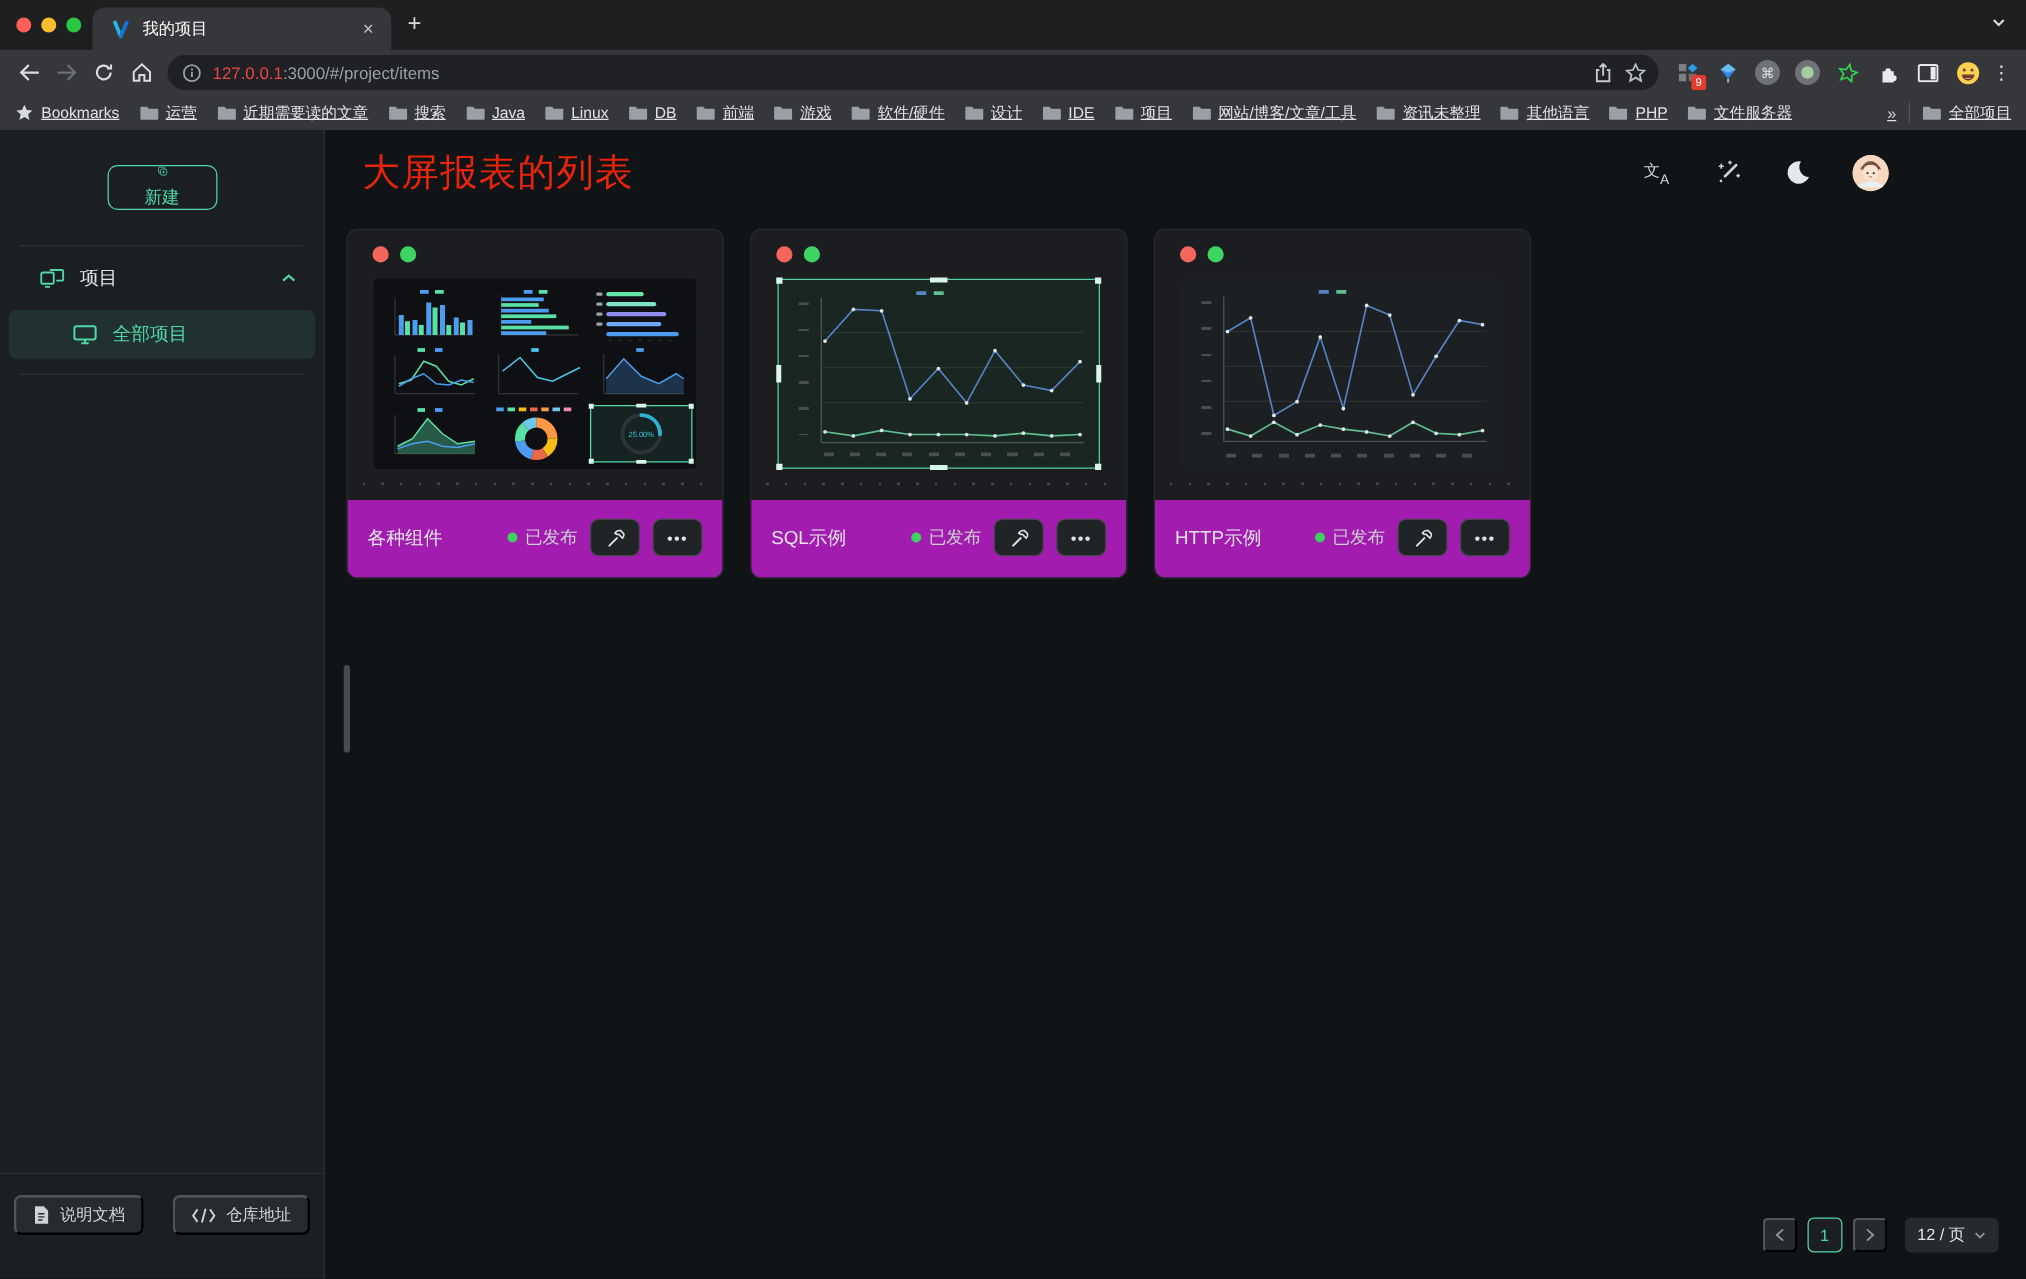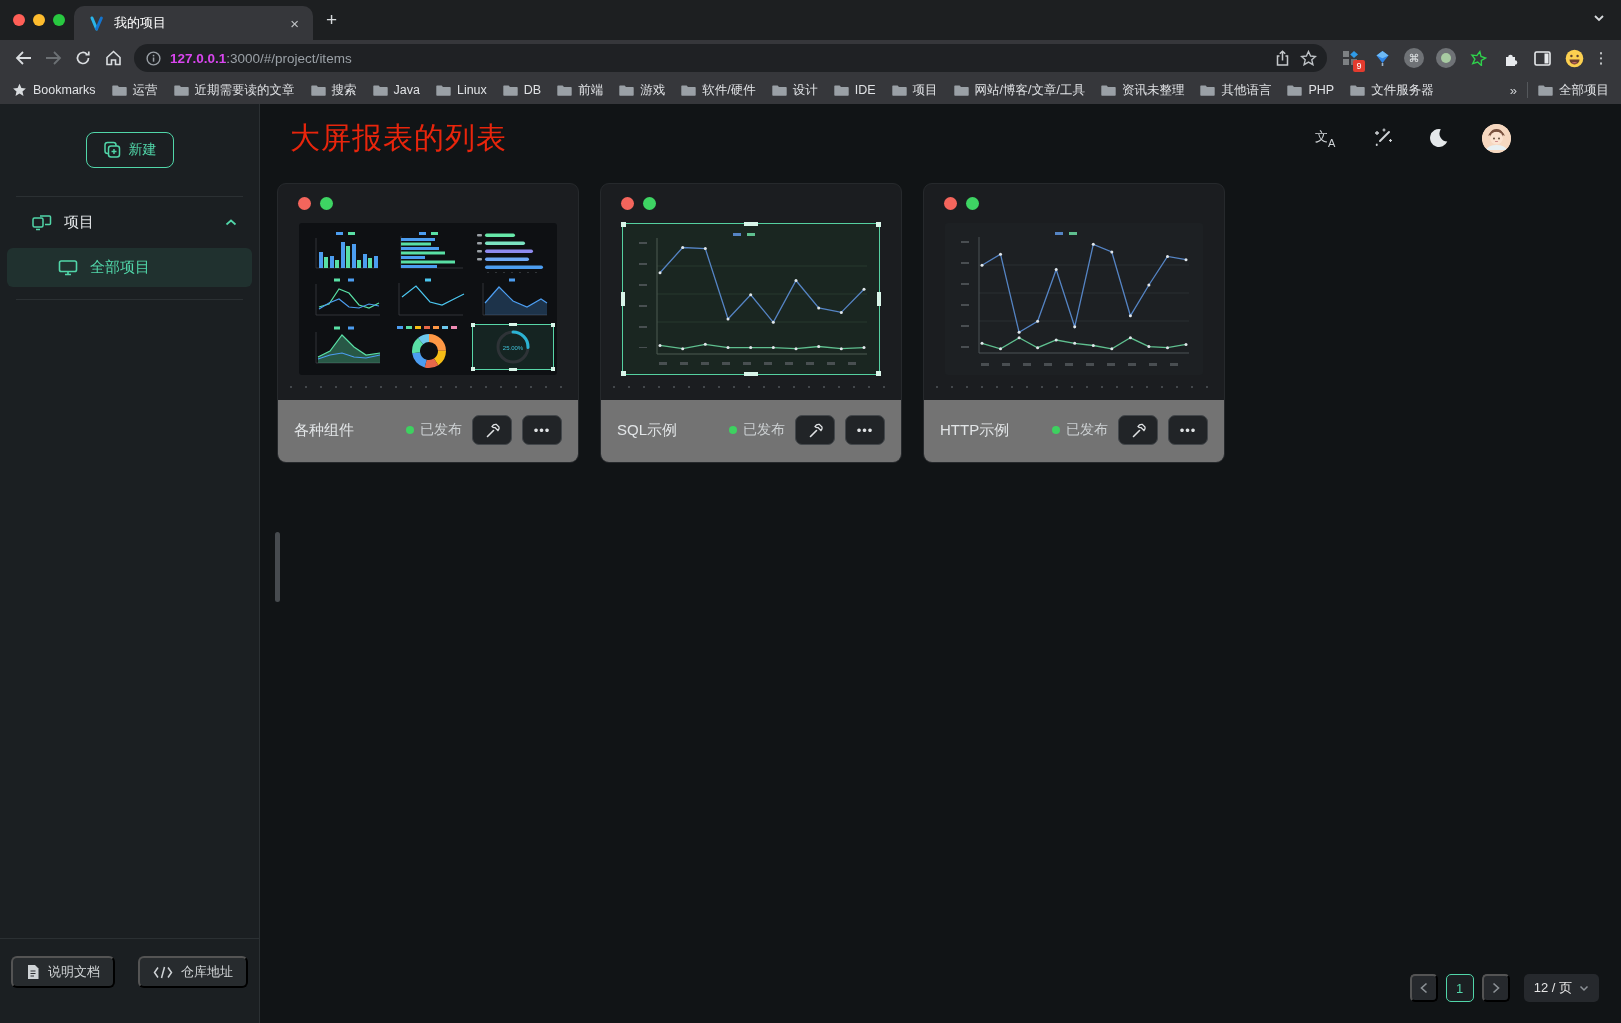--- a/index.html
+++ b/index.html
@@ -15,38 +15,38 @@
   .tab { position:absolute; left:74px; top:6px; width:239px; height:34px; background:#36373b; border-radius:10px 10px 0 0; display:flex; align-items:center; gap:9px; padding:0 10px 0 14px; }
   .tab-title { flex:1; font-size:13px; color:#ffffff; white-space:nowrap; overflow:hidden; }
   .tab-close { color:#c0c3c6; font-size:15px; cursor:default; padding:0 4px; }
   .newtab-btn { position:absolute; left:326px; top:10px; color:#d7dadd; font-size:19px; line-height:19px; }
   .tabstrip-chevron { position:absolute; right:16px; top:14px; }
 
   .toolbar { height:36px; background:#36373b; display:flex; align-items:center; padding:0 8px; }
   .nav-ic { width:30px; height:30px; display:flex; align-items:center; justify-content:center; border-radius:50%; flex:none; }
   .urlbar { flex:1; height:28px; background:#1f2124; border-radius:14px; margin:0 8px 0 6px; display:flex; align-items:center; padding:0 6px 0 12px; min-width:0; }
   .url-text { font-size:13.5px; color:#9aa0a6; margin-left:9px; white-space:nowrap; flex:1; overflow:hidden; }
-  .url-text b { color:#d946ef; font-weight:bold; }
+  .url-text b { color:#ef4444; font-weight:normal; }
   .urlbar .nav-ic { width:26px; height:26px; }
   .ext-cluster { display:flex; align-items:center; gap:2px; }
   .ext-ic { width:30px; height:30px; display:flex; align-items:center; justify-content:center; position:relative; flex:none; }
   .ext-badge { position:absolute; right:0; bottom:1px; background:#e33b2e; color:#fff; font-size:9px; min-width:12px; height:12px; border-radius:2px; display:flex; align-items:center; justify-content:center; padding:0 2px; }
   .circle-ic { width:20px; height:20px; border-radius:50%; background:#6f7276; display:flex; align-items:center; justify-content:center; color:#dfe2e4; font-size:11px; }
   .menu-dots { color:#dfe2e4; font-size:15px; width:24px; text-align:center; }
 
-  .bookmarksbar { height:28px; background:#36373b; display:flex; align-items:center; padding:0 12px; font-size:12.5px; color:#e0e2e5; }
+  .bookmarksbar { height:28px; background:#36373b; display:flex; align-items:center; padding:0 12px; font-size:12.5px; color:#e0e2e5;text-decoration:underline; }
   .bm-list { display:flex; align-items:center; gap:16px; overflow:hidden; flex:1; white-space:nowrap; }
   .bm-item { display:flex; align-items:center; gap:6px; flex:none; }
   .bm-overflow { color:#cfd2d5; padding:0 10px; font-size:13px; }
   .bm-divider { width:1px; height:16px; background:#55585c; margin-right:10px; }
 
   
   .app { display:flex; height:919px; }
   .sidebar { width:260px; flex:none; background:#1b1f22; border-right:1px solid #2b3033; position:relative; }
-  .new-btn { width:88px; height:36px; margin:28px auto 0; border:1px solid #51d6a9; border-radius:8px; color:#51d6a9; font-size:14px; display:flex; align-items:center; justify-content:center; gap:8px; background:transparent; }
+  .new-btn { width:88px; height:36px; margin:28px auto 0; border:1px solid #51d6a9; border-radius:8px; color:#51d6a9; font-size:14px; display:flex; align-items:center; justify-content:center; gap:8px; background:transparent;flex-direction:column; }
   .side-divider { border-top:1px solid #2b3033; margin:28px 16px 0; }
   .menu-group { display:flex; align-items:center; gap:12px; padding:16px 22px 14px 32px; font-size:15px; color:#e3e6e8; }
   .menu-group .chev { margin-left:auto; }
   .menu-sub { padding:9px 0 9px 42px; color:#84898d; font-size:14px; }
   .menu-item { display:flex; align-items:center; gap:12px; font-size:15px; color:#d3d6d8; padding:11px 0 11px 58px; }
   .menu-item.active { margin:2px 7px; padding:10px 0 10px 51px; border-radius:6px; background:rgba(81,214,169,0.10); color:#51d6a9; }
   .menu-item.root { padding-left:30px; }
   .sidebar-footer { position:absolute; left:0; right:0; bottom:0; border-top:1px solid #2b3033; padding:17px 11px 35px; display:flex; justify-content:space-between; }
   .side-btn { height:32px; background:#272b2e; border-radius:6px; display:flex; align-items:center; gap:8px; padding:0 13px; color:#d3d6d8; font-size:13px; }
 
@@ -57,21 +57,21 @@
   .h-ic { display:flex; align-items:center; justify-content:center; }
   .avatar { width:29px; height:29px; border-radius:50%; overflow:hidden; background:#f6d8c0; }
 
   .cards { position:absolute; left:17px; top:79px; display:flex; gap:21px; }
   .card { width:302px; height:280px; background:#1b1d20; border:1px solid #26292c; border-radius:9px; display:flex; flex-direction:column; overflow:hidden; }
   .card-dots { display:flex; gap:9px; padding:13px 0 0 20px; }
   .cdot { width:13px; height:13px; border-radius:50%; }
   .cdot.r { background:#f4655c; } .cdot.g { background:#3ed463; }
   .thumb { margin:13px auto 0; width:258px; height:152px; border-radius:3px; position:relative; background:#0e1013; }
   .dotline { margin:11px 12px 0; height:2px; background:repeating-linear-gradient(90deg,#43474b 0 2px, transparent 2px 15px); }
-  .card-footer { margin-top:auto; background:#737373; display:flex; align-items:center; padding:0 16px 2px; height:62px; }
+  .card-footer { margin-top:auto; background:#a21caf; display:flex; align-items:center; padding:0 16px 2px; height:62px; }
   .card-name { font-size:15px; color:#e2e5e7; }
   .status { margin-left:auto; display:flex; align-items:center; gap:6px; font-size:14px; color:#ccd0d2; }
   .sdot { width:8px; height:8px; border-radius:50%; background:#3ed160; }
   .mini-btn { width:40px; height:30px; border:1px solid #43474b; background:#212427; border-radius:7px; display:flex; align-items:center; justify-content:center; margin-left:10px; color:#dfe2e4; }
   .mini-btn .dots { font-size:13px; letter-spacing:1px; color:#dfe2e4; }
 
   
   .minigrid { position:absolute; inset:7px; display:grid; grid-template-columns:repeat(3,1fr); grid-template-rows:repeat(3,1fr); gap:3px; }
   .minicell { position:relative; display:flex; align-items:center; justify-content:center; }
   .minicell.sel { border:1px solid #58d6a8; background:rgba(88,214,168,0.10); border-radius:2px; }

